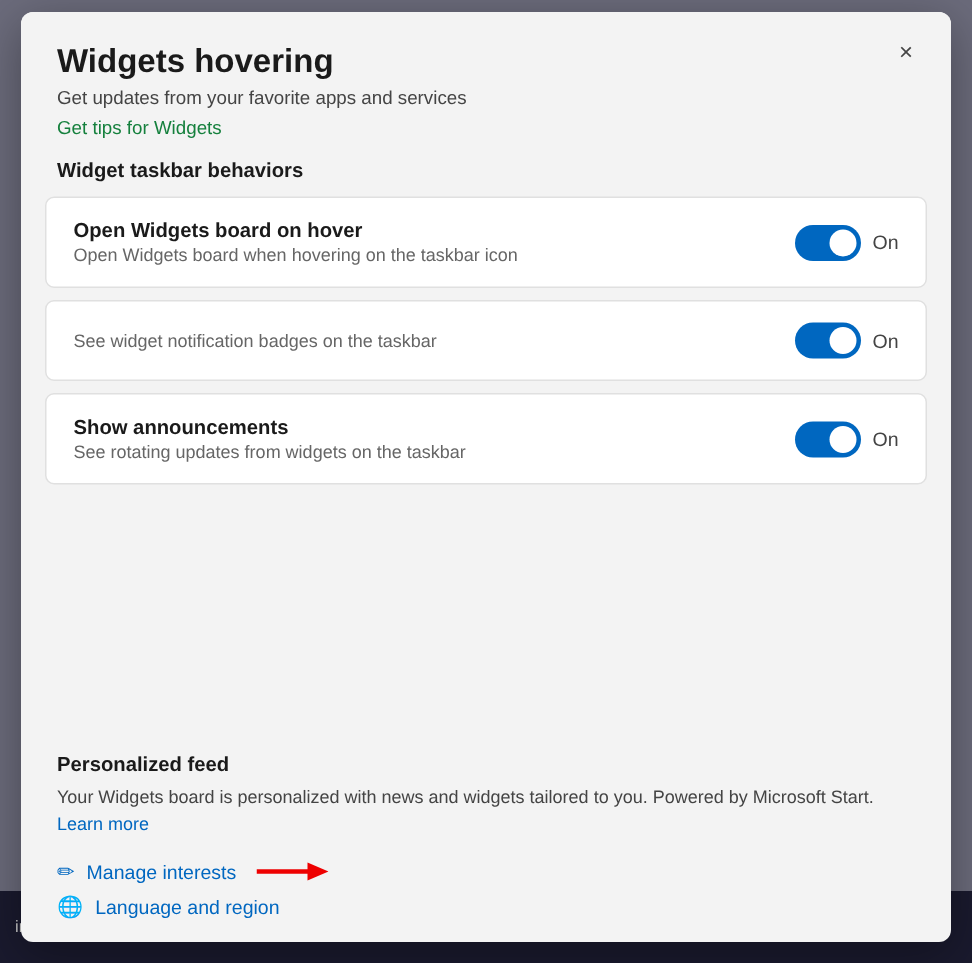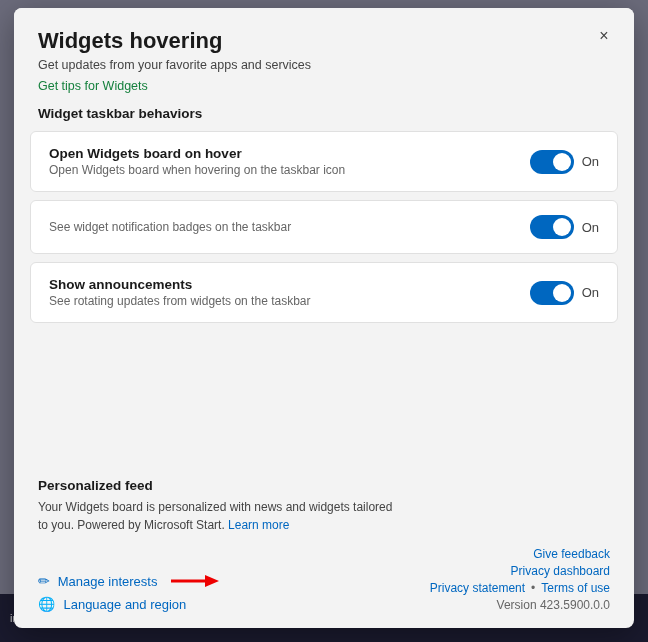--- a/index.html
+++ b/index.html
@@ -176,21 +176,21 @@
     .personalized-title {
       font-size: 13.5px;
       font-weight: 600;
       color: #1a1a1a;
       margin-bottom: 5px;
     }
     .personalized-desc {
       font-size: 12px;
       color: #444;
       line-height: 1.5;
-      margin-bottom: 28px;
+      margin-bottom: 4px;
     }
     .learn-more {
       color: #0067c0;
       text-decoration: none;
       cursor: pointer;
     }
     .action-links {
       display: flex;
       flex-direction: column;
       gap: 6px;
@@ -336,25 +336,15 @@
               <polygon points="34,3 48,9 34,15" fill="#e00"></polygon>
             </svg>
           </a>
           <a class="action-link">
             <span class="action-link-icon">🌐</span>
             <span>Language and region</span>
           </a>
         </div>
       </div>
 
-      <div class="bottom-right">
-        <a class="footer-link">Give feedback</a>
-        <a class="footer-link">Privacy dashboard</a>
-        <div class="footer-row">
-          <a class="footer-link">Privacy statement</a>
-          <span class="footer-separator">•</span>
-          <a class="footer-link">Terms of use</a>
-        </div>
-        <span class="footer-version">Version 423.5900.0.0</span>
-      </div>
     </div>
   </div>
 </div>
 
 </body></html>

